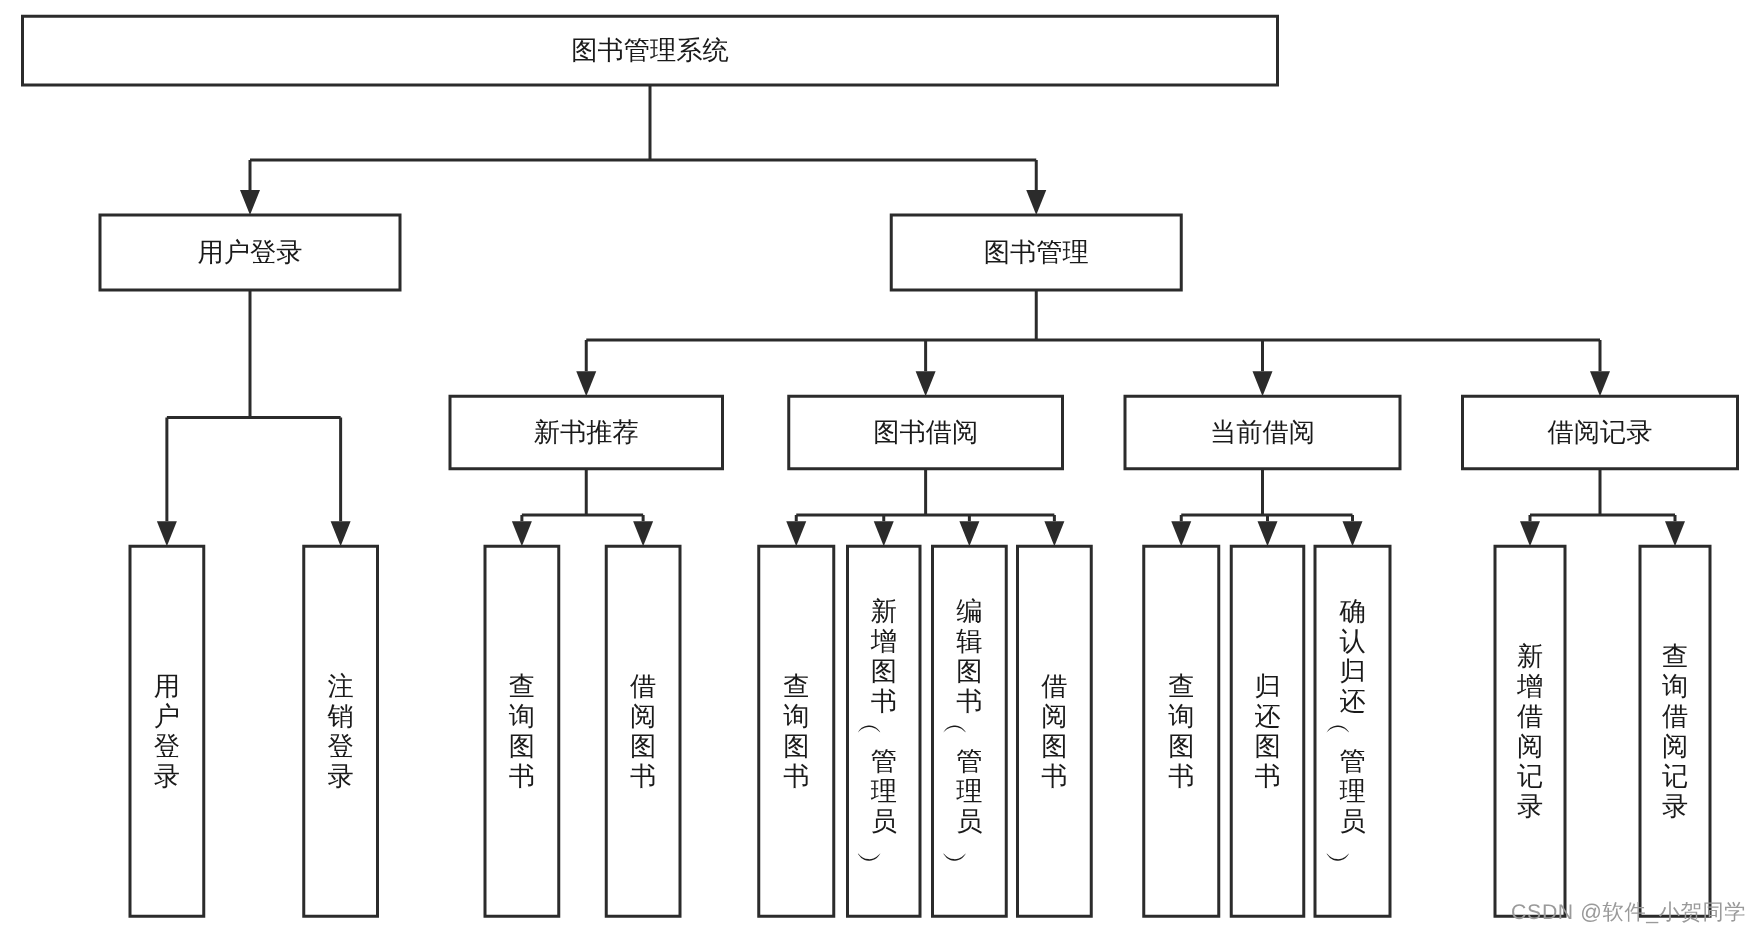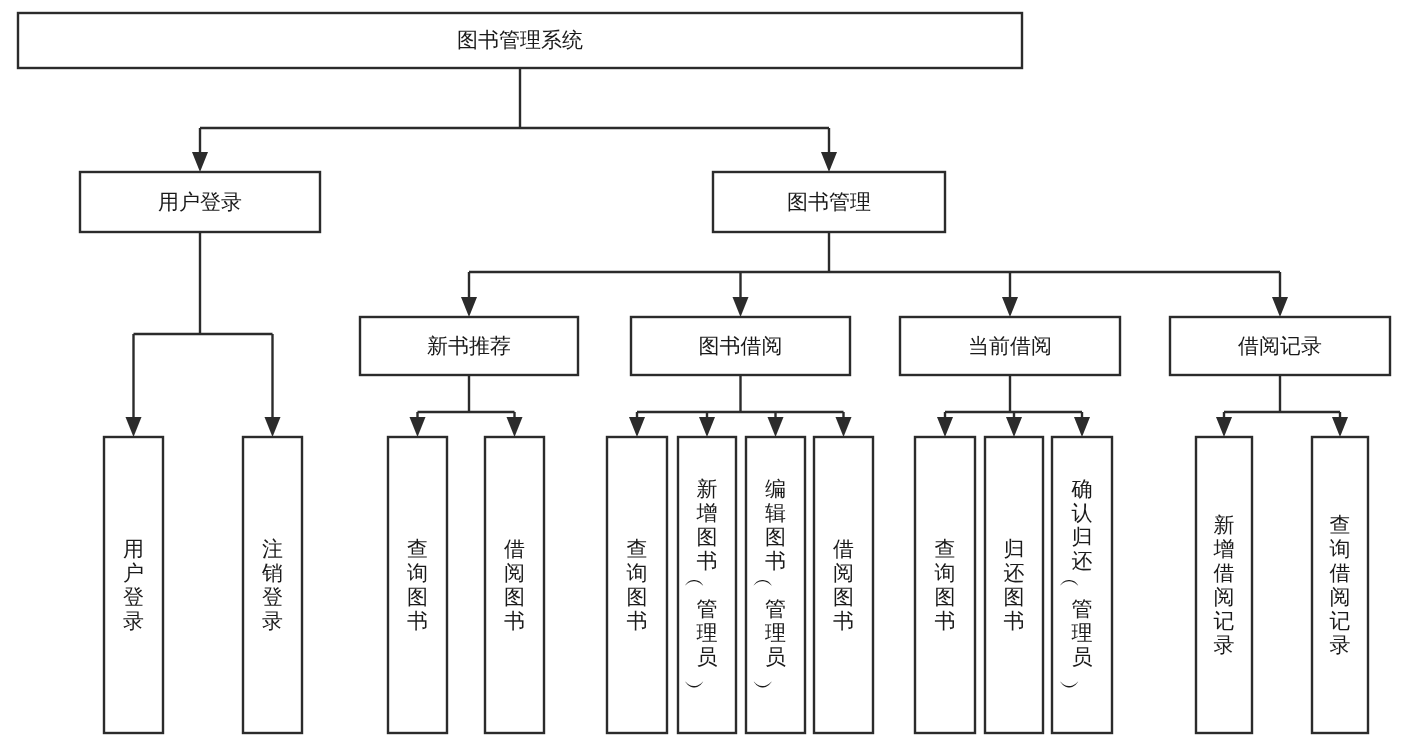--- a/index.html
+++ b/index.html
@@ -202,13 +202,14 @@
         <g>
           <rect x="1196" y="437" width="56" height="296" class="node-box"></rect>
           <text x="1224" y="531.72" class="node-label-v"><tspan x="1224" dy="0">新</tspan><tspan x="1224" dy="24">增</tspan><tspan x="1224" dy="24">借</tspan><tspan x="1224" dy="24">阅</tspan><tspan x="1224" dy="24">记</tspan><tspan x="1224" dy="24">录</tspan></text>
         </g>
         <g>
           <rect x="1312" y="437" width="56" height="296" class="node-box"></rect>
           <text x="1340" y="531.72" class="node-label-v"><tspan x="1340" dy="0">查</tspan><tspan x="1340" dy="24">询</tspan><tspan x="1340" dy="24">借</tspan><tspan x="1340" dy="24">阅</tspan><tspan x="1340" dy="24">记</tspan><tspan x="1340" dy="24">录</tspan></text>
         </g>
       </g>
   </svg>
+  <div class="watermark">CSDN @软件_小贺同学</div>
 </div>
 
 </body></html>

